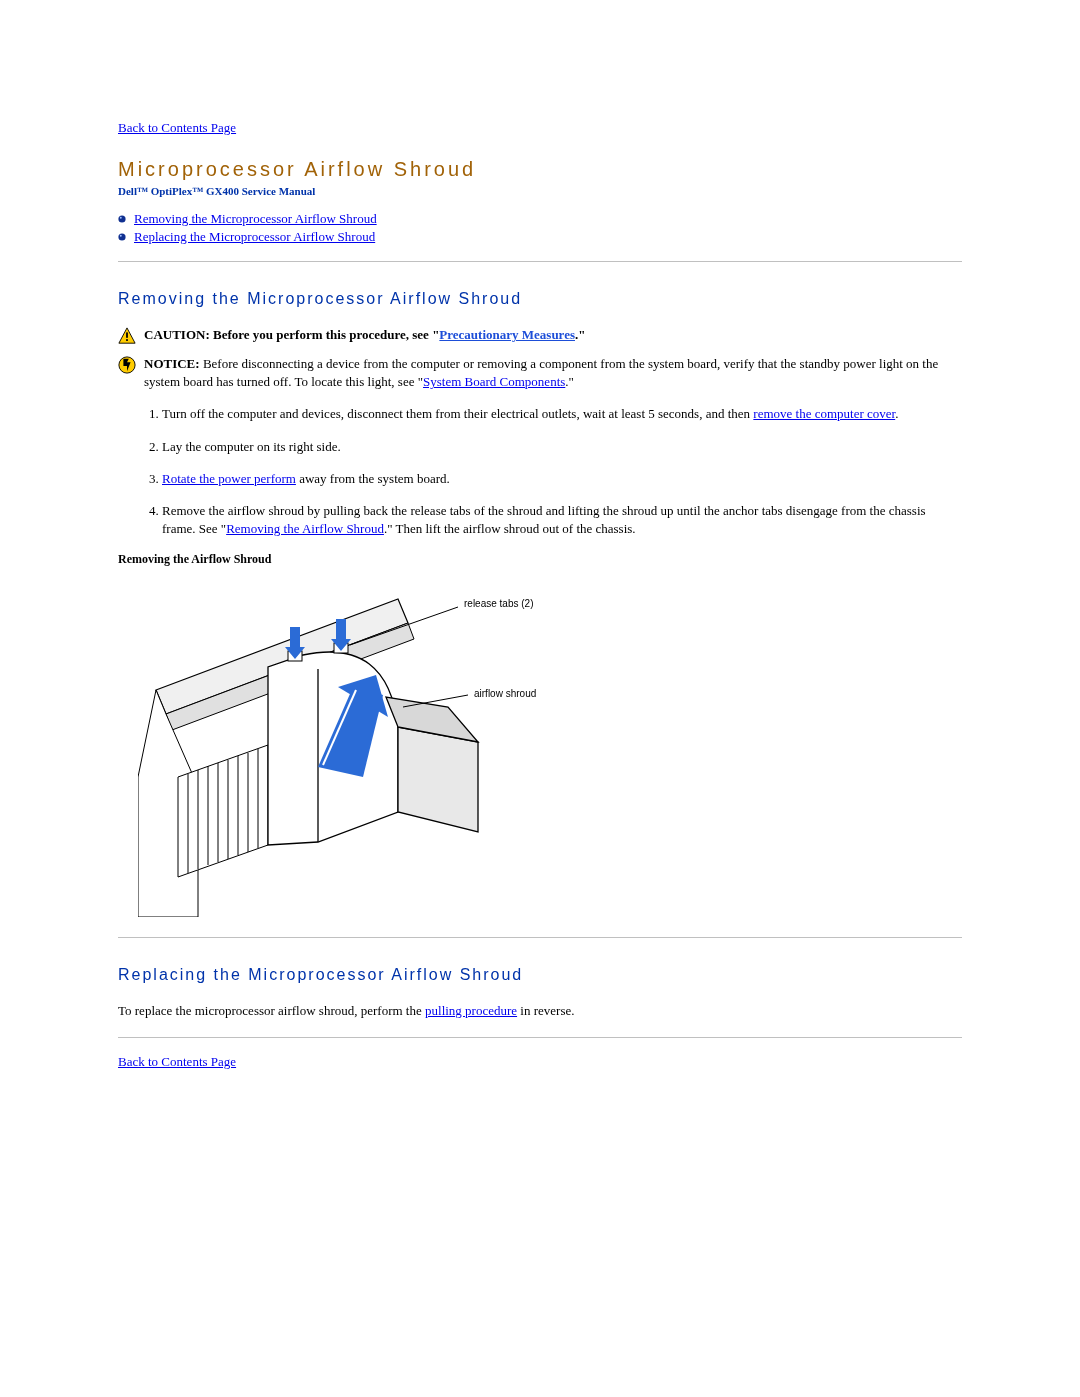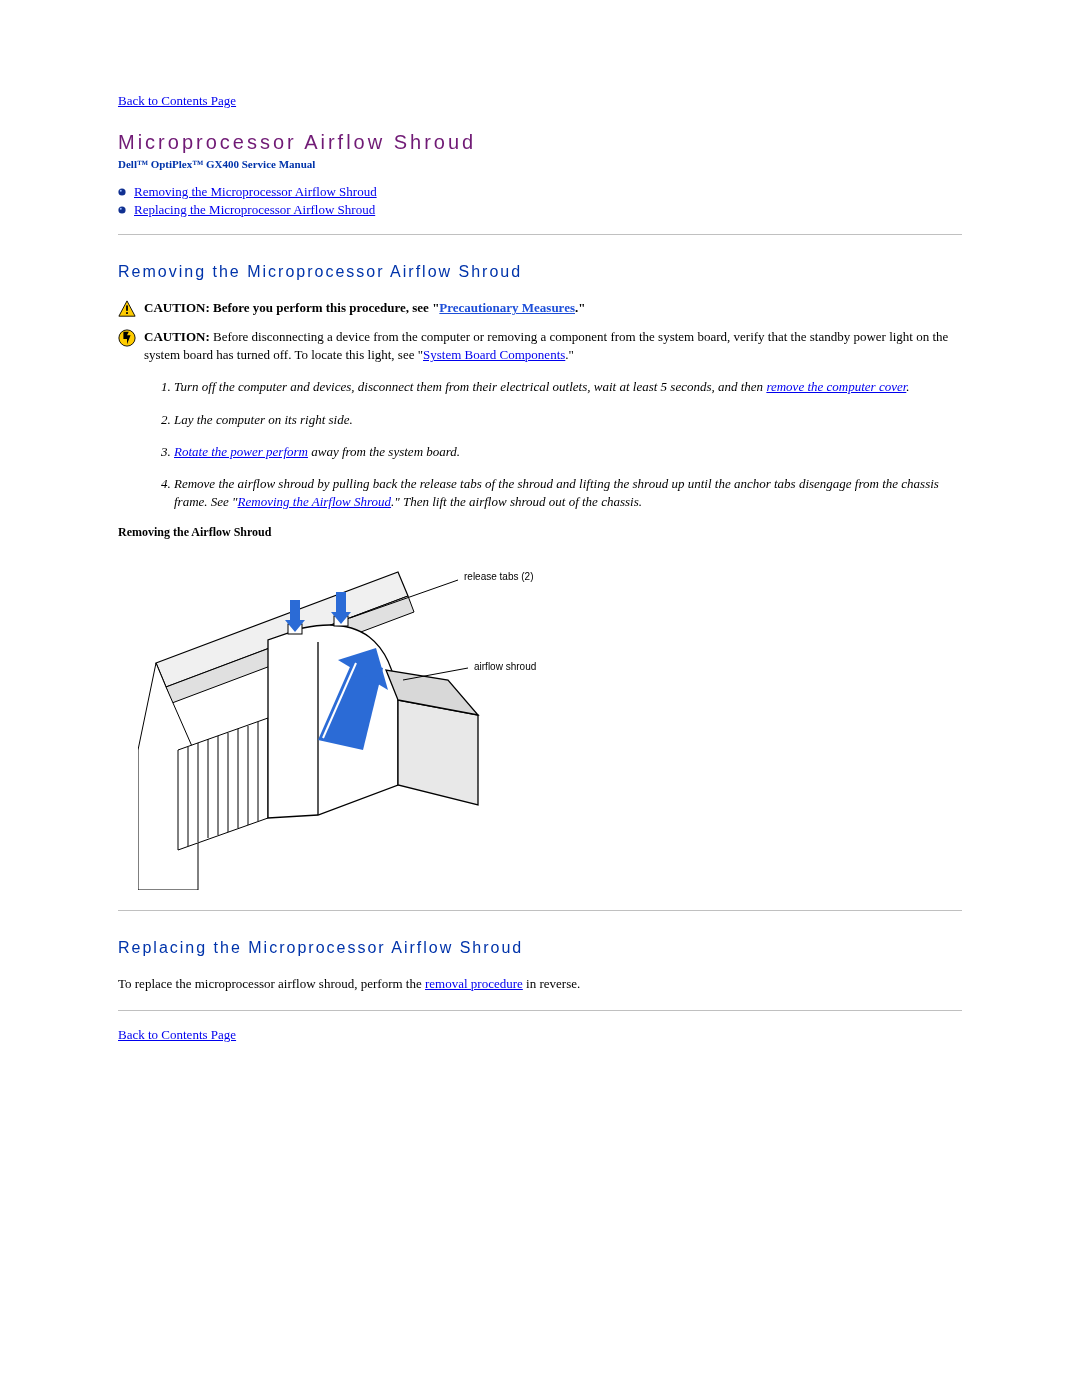--- a/index.html
+++ b/index.html
@@ -7,30 +7,30 @@
     padding: 0;
     background: #ffffff;
     font-family: "Times New Roman", Times, serif;
     font-size: 13px;
     color: #000000;
   }
   .page {
     width: 1080px;
     min-height: 1397px;
     box-sizing: border-box;
-    padding: 93px 118px 40px 118px;
+    padding: 120px 118px 40px 118px;
   }
   a, .link {
     color: #0000ee;
     text-decoration: underline;
     cursor: pointer;
   }
   .heading-main {
     font-family: Verdana, Arial, sans-serif;
-    color: #701a75;
+    color: #a16207;
     font-size: 20px;
     letter-spacing: 3px;
     font-weight: 400;
     margin: 22px 0 2px 0;
   }
   .subtitle {
     font-family: "Times New Roman", Times, serif;
     color: #0033aa;
     font-size: 11px;
     font-weight: bold;
@@ -89,23 +89,22 @@
   .caution-link {
     color: #1d4ed8;
     font-weight: bold;
     text-decoration: underline;
   }
   ol.steps {
     margin: 14px 0 14px 0;
     padding-left: 40px;
   }
   ol.steps li {
-    margin: 14px 16px;
+    margin: 14px 4px;
     line-height: 1.4;
-    font-style: italic;
   }
   .figure-caption {
     font-weight: bold;
     font-size: 12px;
     margin: 12px 0 10px 0;
   }
   .figure-wrap {
     margin: 0 0 20px 20px;
   }
   .figure {
@@ -165,21 +164,21 @@
   </div>
 
   <div class="notice-row">
     <span class="icon">
       <svg width="18" height="18" viewBox="0 0 20 20">
         <circle cx="10" cy="10" r="9" fill="#ffcc00" stroke="#000" stroke-width="1"></circle>
         <path d="M6,3 L6,11 L10,11 L10,17 L14,7 L10,7 L12,3 Z" fill="#000"></path>
       </svg>
     </span>
     <div class="notice-text">
-      <b>CAUTION:</b><span> Before disconnecting a device from the computer or removing a component from the system board, verify that the standby power light on the system board has turned off. To locate this light, see "</span><a class="link">System Board Components</a><span>."</span>
+      <b>NOTICE:</b><span> Before disconnecting a device from the computer or removing a component from the system board, verify that the standby power light on the system board has turned off. To locate this light, see "</span><a class="link">System Board Components</a><span>."</span>
     </div>
   </div>
 
   <ol class="steps">
     <li>
       <span>Turn off the computer and devices, disconnect them from their electrical outlets, wait at least 5 seconds, and then </span><a class="link">remove the computer cover</a><span>.</span>
     </li>
     <li>Lay the computer on its right side.</li>
     <li>
       <a class="link">Rotate the power perform</a><span> away from the system board.</span>
@@ -245,20 +244,20 @@
       <text x="326" y="30" font-family="Verdana,Arial,sans-serif" font-size="10" fill="#000">release tabs (2)</text>
       <text x="336" y="120" font-family="Verdana,Arial,sans-serif" font-size="10" fill="#000">airflow shroud</text>
     </svg>
   </div>
 
   <hr>
 
   <h2 class="heading-section">Replacing the Microprocessor Airflow Shroud</h2>
 
   <p class="replace-text">
-    <span>To replace the microprocessor airflow shroud, perform the </span><a class="link">removal procedure</a><span> in reverse.</span>
+    <span>To replace the microprocessor airflow shroud, perform the </span><a class="link">pulling procedure</a><span> in reverse.</span>
   </p>
 
   <hr>
 
   <div><a class="link">Back to Contents Page</a></div>
 
 </div>
 
 </body></html>

